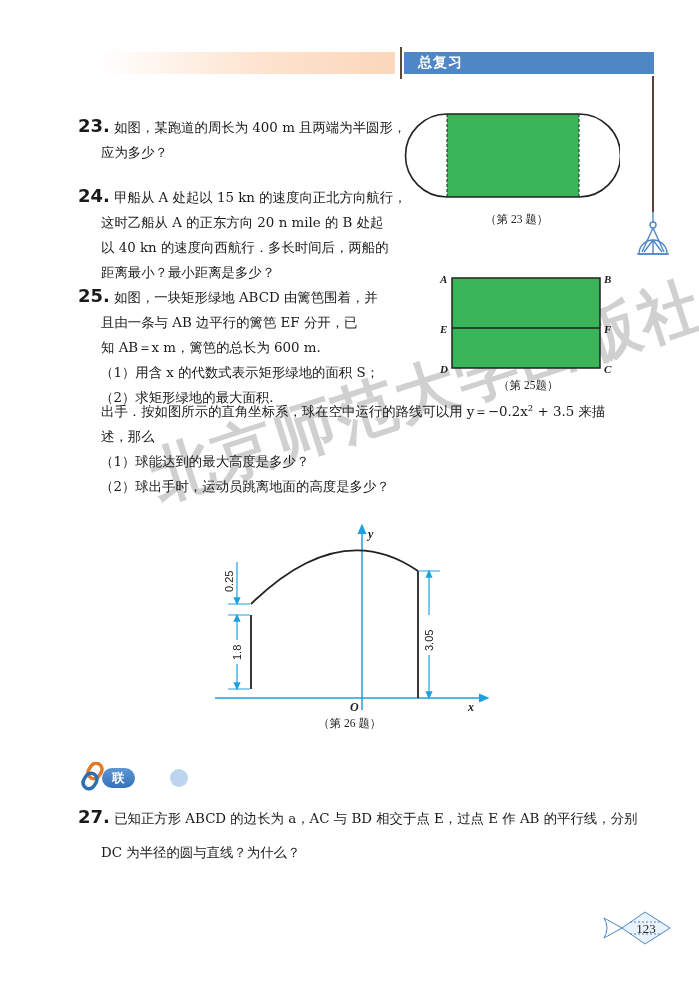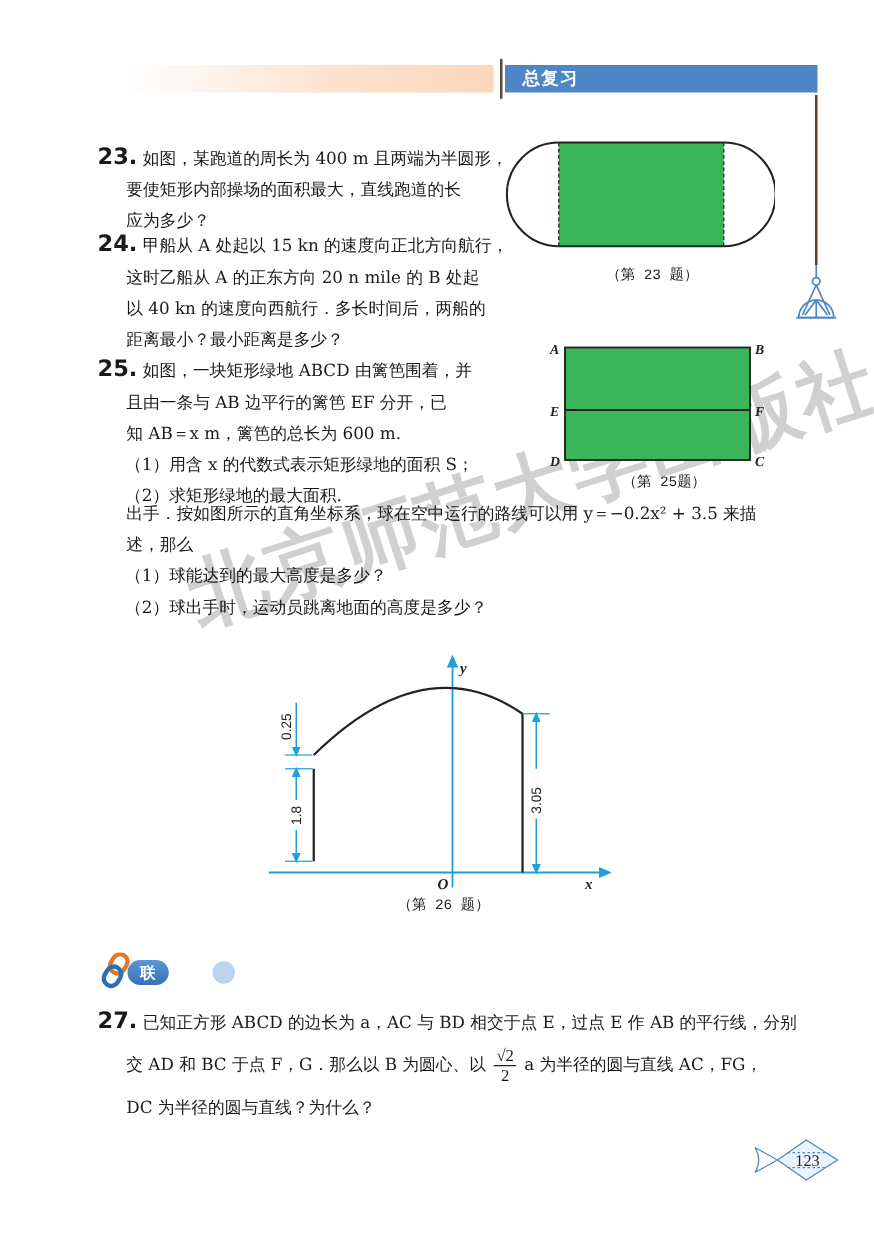--- a/index.html
+++ b/index.html
@@ -14,21 +14,21 @@
     font-weight: bold; font-size: 14px; letter-spacing: 1px; }
   .side-line { position: absolute; left: 652px; top: 76px; width: 1.5px; height: 136px; background: #5a4036; }
   .side-icon { position: absolute; left: 636px; top: 212px; width: 34px; height: 50px; }
 
   .q { position: absolute; font-size: 13.4px; line-height: 25px; }
   .q .num { font-family: "DejaVu Sans", sans-serif; font-weight: bold; font-size: 18px; }
   .line { display: block; white-space: nowrap; }
   .indent { padding-left: 23px; }
   .sub { padding-left: 22px; }
 
-  .caption { position: absolute; font-family: Liberation Mono, monospace; font-size: 11.5px; color: #222; }
+  .caption { position: absolute; font-family: Liberation Serif, serif; font-size: 11.5px; color: #222; }
 
   .watermark { position: absolute; left: 140px; top: 440px; font-family: "DejaVu Serif", serif; font-size: 62px;
     color: rgba(150,150,150,0.45); transform: rotate(-18deg); transform-origin: left top; white-space: nowrap;
     letter-spacing: 2px; pointer-events: none; font-weight: bold; }
 
   .section-badge { position: absolute; left: 80px; top: 766px; height: 22px; }
   .section-pill { position: absolute; left: 22px; top: 2px; height: 20px; padding: 0 10px; border-radius: 10px;
     background: linear-gradient(to bottom, #5c96d4, #3572b8); color: #fff; font-family: "DejaVu Sans", sans-serif;
     font-size: 12.5px; font-weight: bold; line-height: 20px; }
   .section-shadow { position: absolute; left: 90px; top: 3px; width: 18px; height: 18px; border-radius: 9px; background: #bcd4ee; }
@@ -56,21 +56,20 @@
     <path d="M3 42 A14 14 0 0 1 31 42 Z"></path>
     <path d="M17 28 L17 42 M17 28 L8 40 M17 28 L26 40"></path>
     <line x1="1" y1="42" x2="33" y2="42"></line>
   </g>
 </svg>
 
 <div class="watermark">北京师范大学出版社</div>
 
 <div class="q" style="left:78px; top:113px;">
   <span class="line"><span class="num">23.</span> <span>如图，某跑道的周长为 400 m 且两端为半圆形，</span></span>
-  <span class="line indent">要使矩形内部操场的面积最大，直线跑道的长</span>
   <span class="line indent">应为多少？</span>
 </div>
 
 <svg style="position:absolute; left:400px; top:112px;" width="220" height="90">
   <rect x="47" y="2" width="132" height="83" fill="#3bb55a"></rect>
   <path d="M47 2 A41.5 41.5 0 0 0 47 85" fill="none" stroke="#222" stroke-width="1.6"></path>
   <path d="M179 2 A41.5 41.5 0 0 1 179 85" fill="none" stroke="#222" stroke-width="1.6"></path>
   <line x1="47" y1="2" x2="179" y2="2" stroke="#222" stroke-width="1.6"></line>
   <line x1="47" y1="85" x2="179" y2="85" stroke="#222" stroke-width="1.6"></line>
   <line x1="47" y1="2" x2="47" y2="85" stroke="#222" stroke-width="1" stroke-dasharray="3,2"></line>
@@ -157,28 +156,20 @@
   <svg style="position:absolute; left:0; top:-4px;" width="26" height="30">
     <rect x="9" y="1" width="12" height="16" rx="6" fill="none" stroke="#e07a2a" stroke-width="3.5" transform="rotate(30 15 9)"></rect>
     <rect x="4" y="11" width="12" height="16" rx="6" fill="none" stroke="#2a6fb0" stroke-width="3.5" transform="rotate(30 10 19)"></rect>
   </svg>
   <div class="section-shadow"></div>
   <div class="section-pill">联系拓广</div>
 </div>
 
 <div class="q" style="left:78px; top:800px; line-height:34px;">
   <span class="line"><span class="num">27.</span> <span>已知正方形 ABCD 的边长为 a，AC 与 BD 相交于点 E，过点 E 作 AB 的平行线，分别</span></span>
-  <span class="line indent">
-    <span>交 AD 和 BC 于点 F，G．那么以 B 为圆心、以</span>
-    <span class="frac">
-      <span class="top">√2</span>
-      <span class="bot">2</span>
-    </span>
-    <span>a 为半径的圆与直线 AC，FG，</span>
-  </span>
   <span class="line indent">DC 为半径的圆与直线？为什么？</span>
 </div>
 
 <div class="page-num">
   <svg width="80" height="40" viewBox="0 0 80 40">
     <g fill="none" stroke="#4f86c6" stroke-width="1">
       <path d="M22 20 L45 4 L70 20 L45 36 Z" fill="#eaf2fb"></path>
       <path d="M22 20 L4 10 M22 20 L4 30 M4 10 Q10 20 4 30"></path>
       <path d="M30 14 L60 14 M30 26 L60 26" stroke-dasharray="2,2"></path>
     </g>

